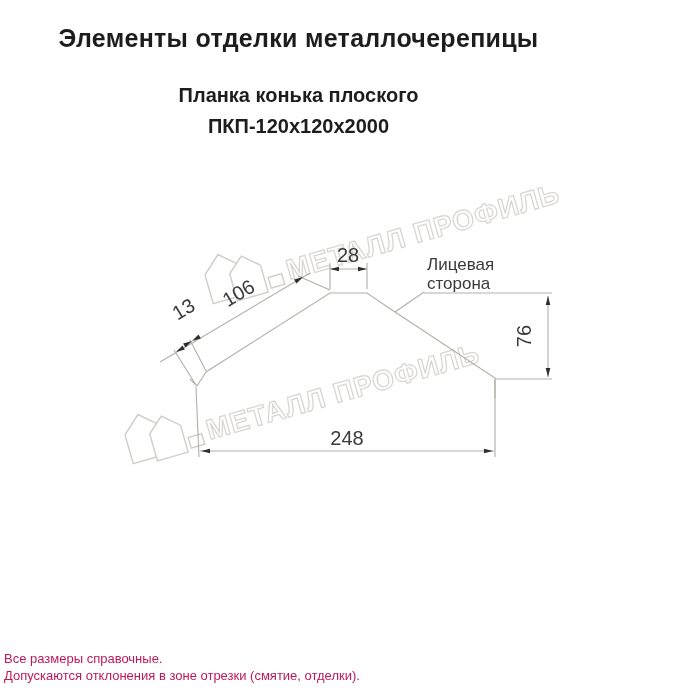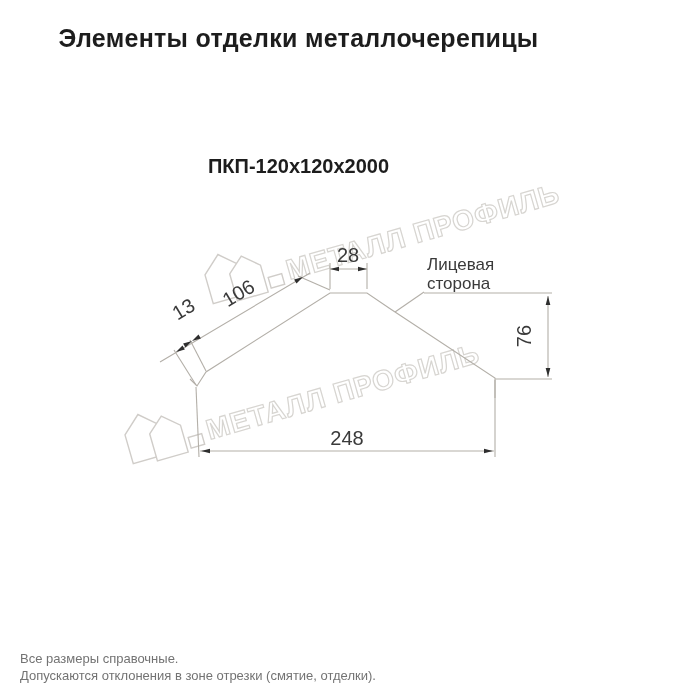--- a/index.html
+++ b/index.html
@@ -3,39 +3,40 @@
 <meta charset="utf-8">
 <style>
   html,body{margin:0;padding:0;background:#ffffff;}
   .stage{
     position:relative;width:700px;height:700px;background:#ffffff;overflow:hidden;
     font-family:"Liberation Sans",sans-serif;
   }
   .heading{position:absolute;left:0;width:597px;text-align:center;color:#1d1d1d;font-weight:bold;}
   .title{top:24px;font-size:25px;letter-spacing:.3px;}
   .subtitle{top:84px;font-size:20px;}
-  .code{top:115px;font-size:20px;margin-top:40px;}
+  .code{top:115px;font-size:20px;}
   .drawing-svg{position:absolute;left:0;top:0;width:700px;height:700px;}
   .thin{stroke:#b3afa8;stroke-width:1.1;fill:none;}
   .arrow{fill:#2e2e2e;stroke:none;}
   .dim-text{font-family:"Liberation Sans",sans-serif;font-size:20px;fill:#3a3a3a;}
   .lbl-text{font-family:"Liberation Sans",sans-serif;font-size:17px;fill:#3a3a3a;}
   .wm-text{
     font-family:"Liberation Sans",sans-serif;font-size:28px;font-weight:bold;
     letter-spacing:1px;fill:none;stroke:#d7d5d1;stroke-width:1.2;
   }
   .wm-shape{fill:#ffffff;stroke:#d0cdc9;stroke-width:1.4;}
-  .footnotes{position:absolute;left:20px;top:650px;color:#737373;font-size:13px;line-height:17px;}
+  .footnotes{position:absolute;left:4px;top:650px;color:#be185d;font-size:13px;line-height:17px;}
 </style>
 </head>
 <body>
 
 <div class="stage">
 
   <div class="heading title">Элементы отделки металлочерепицы</div>
+  <div class="heading subtitle">Планка конька плоского</div>
   <div class="heading code">ПКП-120х120х2000</div>
 
   <svg class="drawing-svg" viewBox="0 0 700 700">
 
     <g transform="translate(213,310) rotate(-16)">
       <path class="wm-shape" d="M2,-36 L20,-52 L38,-36 L38,-6 L2,-6 Z"></path>
       <path class="wm-shape" d="M26,-30 L42,-44 L58,-30 L58,-2 L26,-2 Z"></path>
       <path class="wm-shape" d="M62,-16 L76,-16 L76,-5 L62,-5 Z"></path>
       <text class="wm-text" x="82" y="-8">МЕТАЛЛ ПРОФИЛЬ</text>
     </g>

